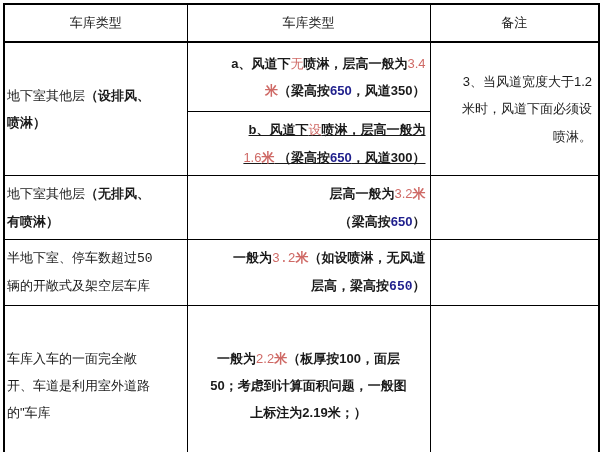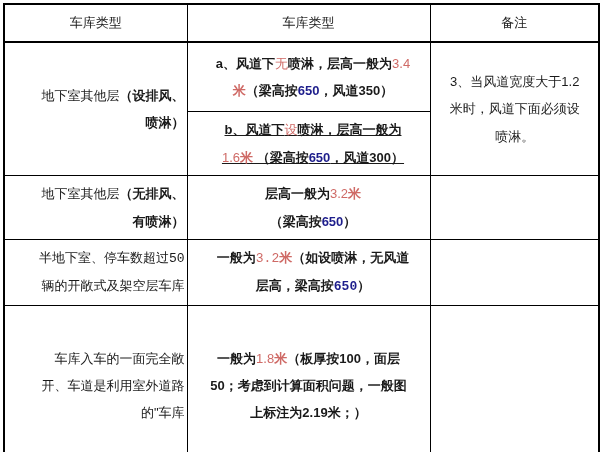--- a/index.html
+++ b/index.html
@@ -38,24 +38,24 @@
     overflow:hidden;
     padding:2px 6px;
   }
   th{
     height:32px;
     font-weight:normal;
     text-align:center;
     border-bottom:2px solid var(--border);
     line-height:1.4;
   }
-  td.c1{ text-align:right; padding:2px 2px; }
-  td.c2{ text-align:center; padding-left:13px; padding-right:4px; }
+  td.c1{ text-align:left; padding:2px 2px; }
+  td.c2{ text-align:right; padding-left:13px; padding-right:4px; }
   td.c2.center{ text-align:center; padding-left:4px; }
-  td.c3{ text-align:center; padding-left:7px; }
+  td.c3{ text-align:right; padding-left:7px; }
   .b{ font-weight:bold; }
   .red{ color:var(--red); }
   .redb{ color:var(--red); font-weight:bold; }
   .blue{ color:var(--blue); font-weight:bold; }
   tr.r1a td{ height:64px; }
   tr.r1b td{ height:59px;text-decoration:underline; }
   tr.r2 td{ height:59px; }
   tr.r3 td{ height:61px;font-family:Liberation Mono, monospace; }
   tr.r4 td{ height:155px; }
 </style>
@@ -99,20 +99,20 @@
       <td class="c1"><span>半地下室、停车数超过50
 辆的开敞式及架空层车库</span></td>
       <td class="c2"><span class="b">一般为</span><span class="red">3.2</span><span class="redb">米</span><span class="b">（如设喷淋，无风道
 层高，梁高按</span><span class="blue">650</span><span class="b">）</span></td>
       <td class="c3"><span></span></td>
     </tr>
     <tr class="r4">
       <td class="c1"><span>车库入车的一面完全敞
 开、车道是利用室外道路
 的"车库</span></td>
-      <td class="c2 center"><span class="b">一般为</span><span class="red">1.8</span><span class="redb">米</span><span class="b">（板厚按100，面层
+      <td class="c2 center"><span class="b">一般为</span><span class="red">2.2</span><span class="redb">米</span><span class="b">（板厚按100，面层
 50；考虑到计算面积问题，一般图
 上标注为2.19米；）</span></td>
       <td class="c3"><span></span></td>
     </tr>
   </tbody>
     </table>
 </div>
 
 </body></html>

